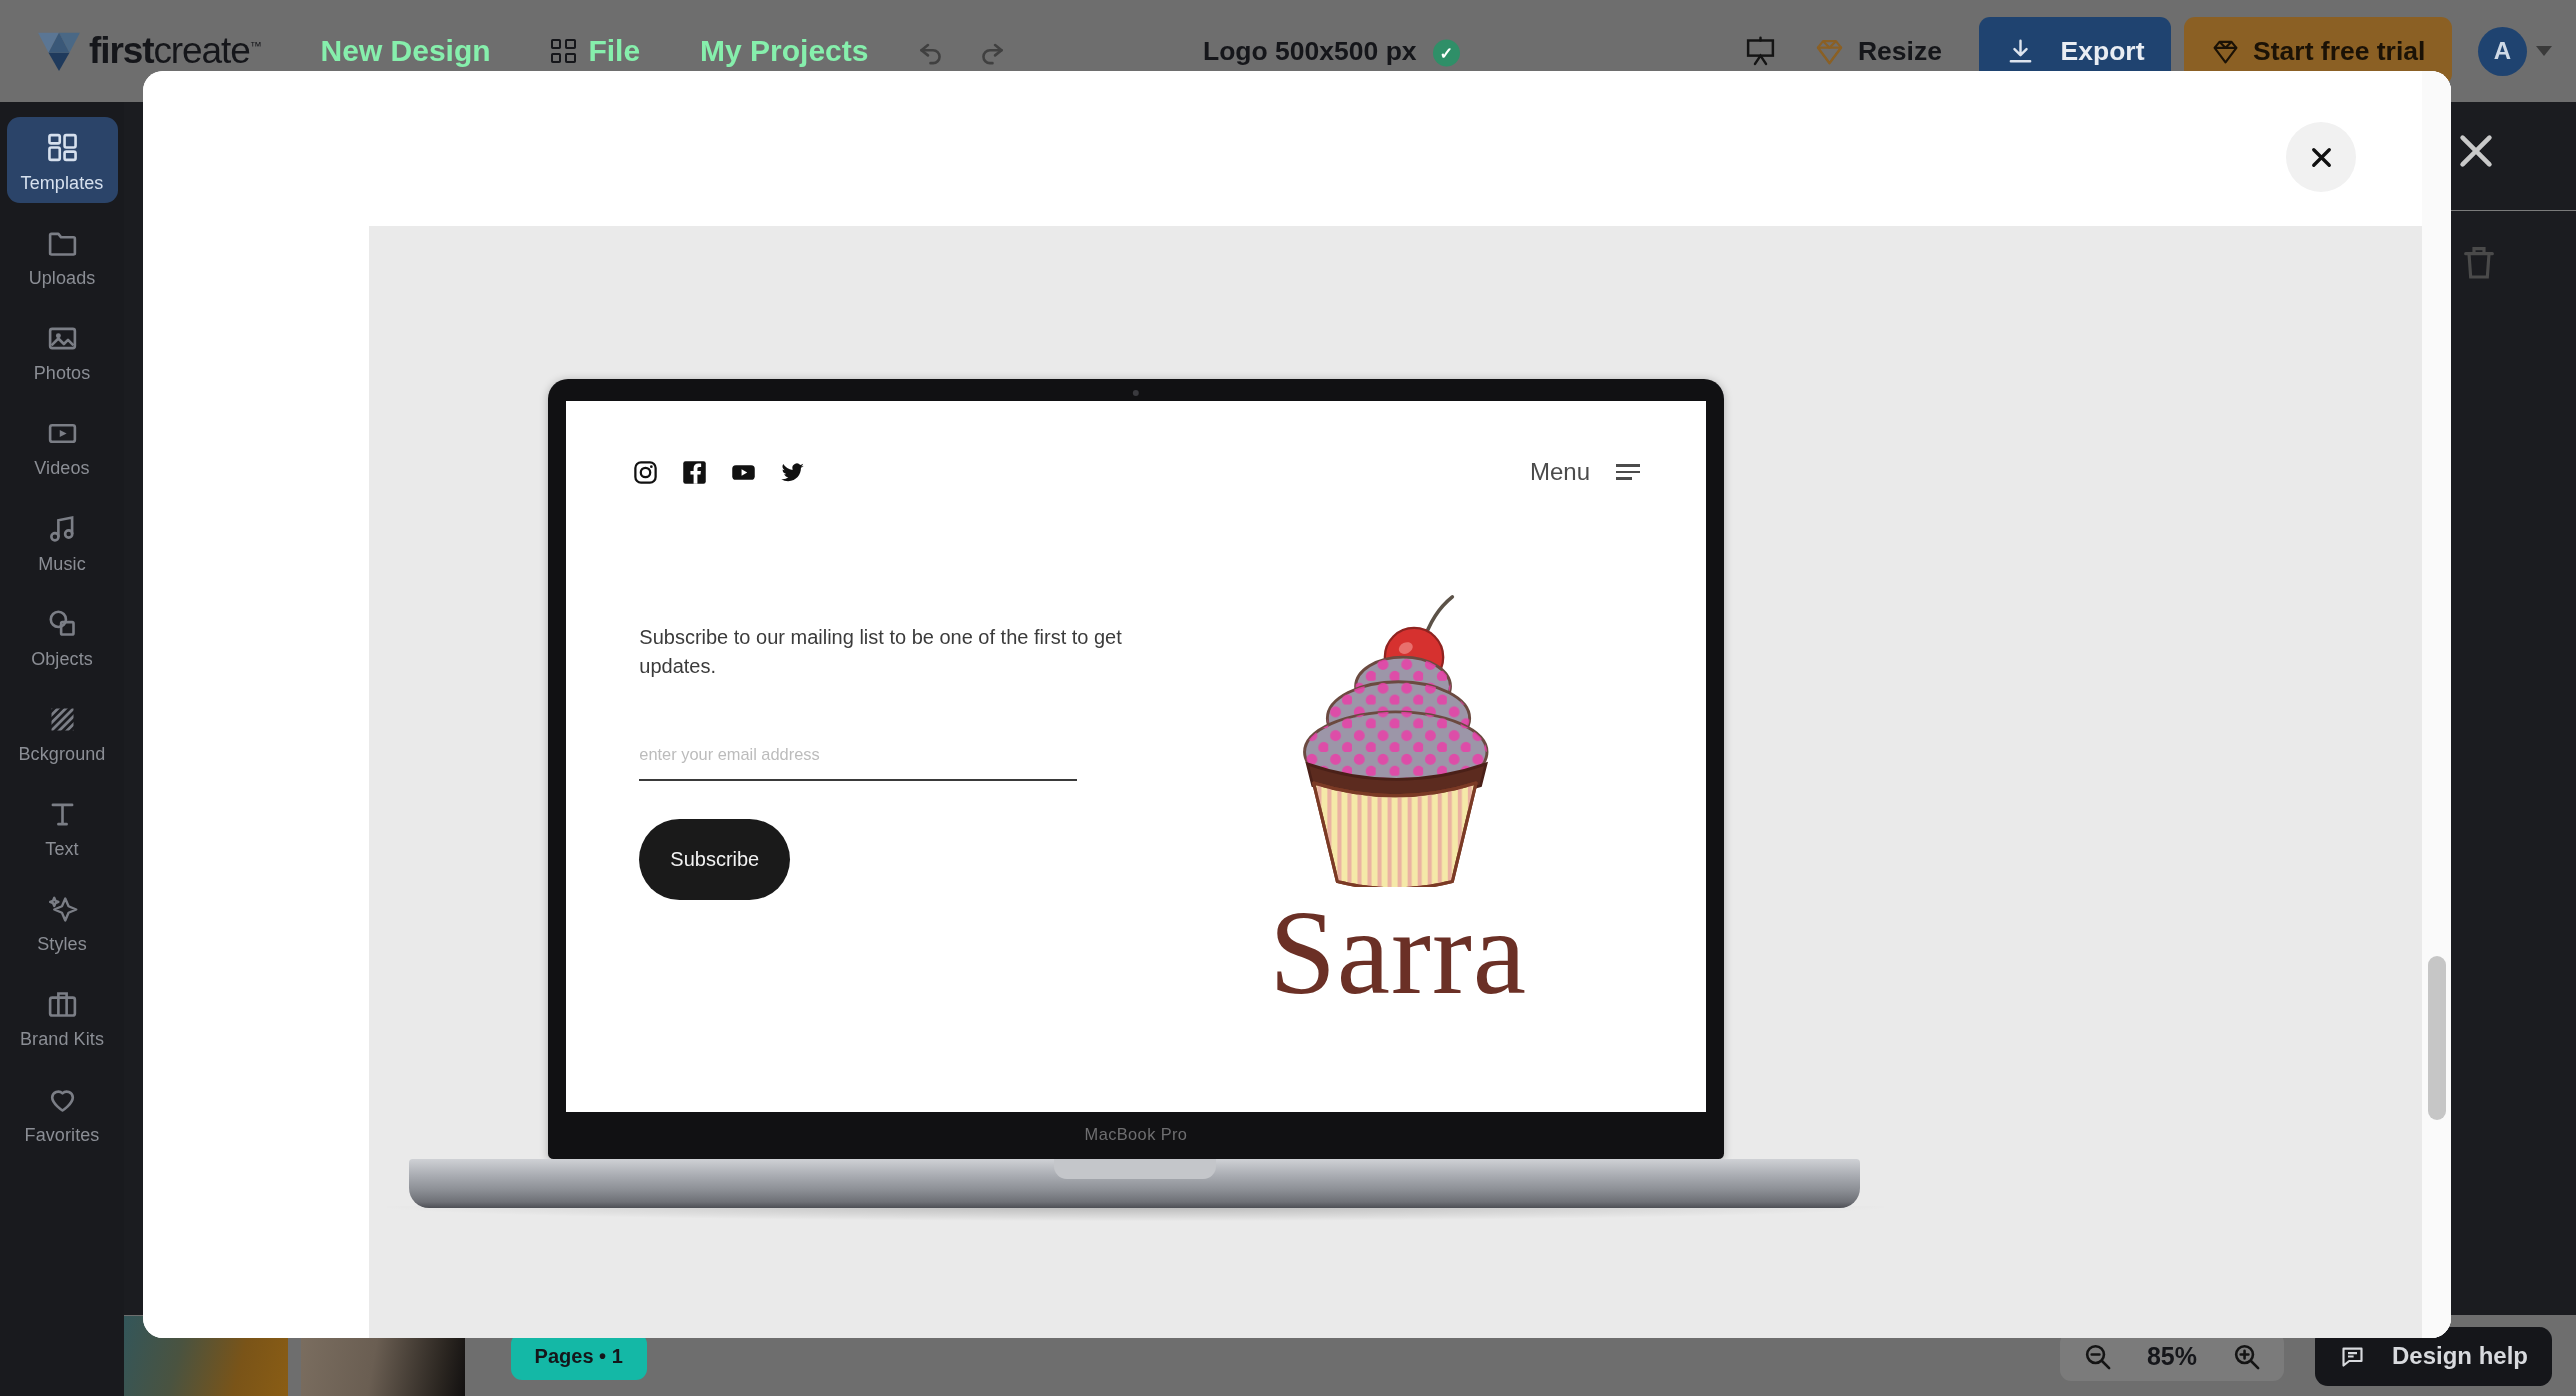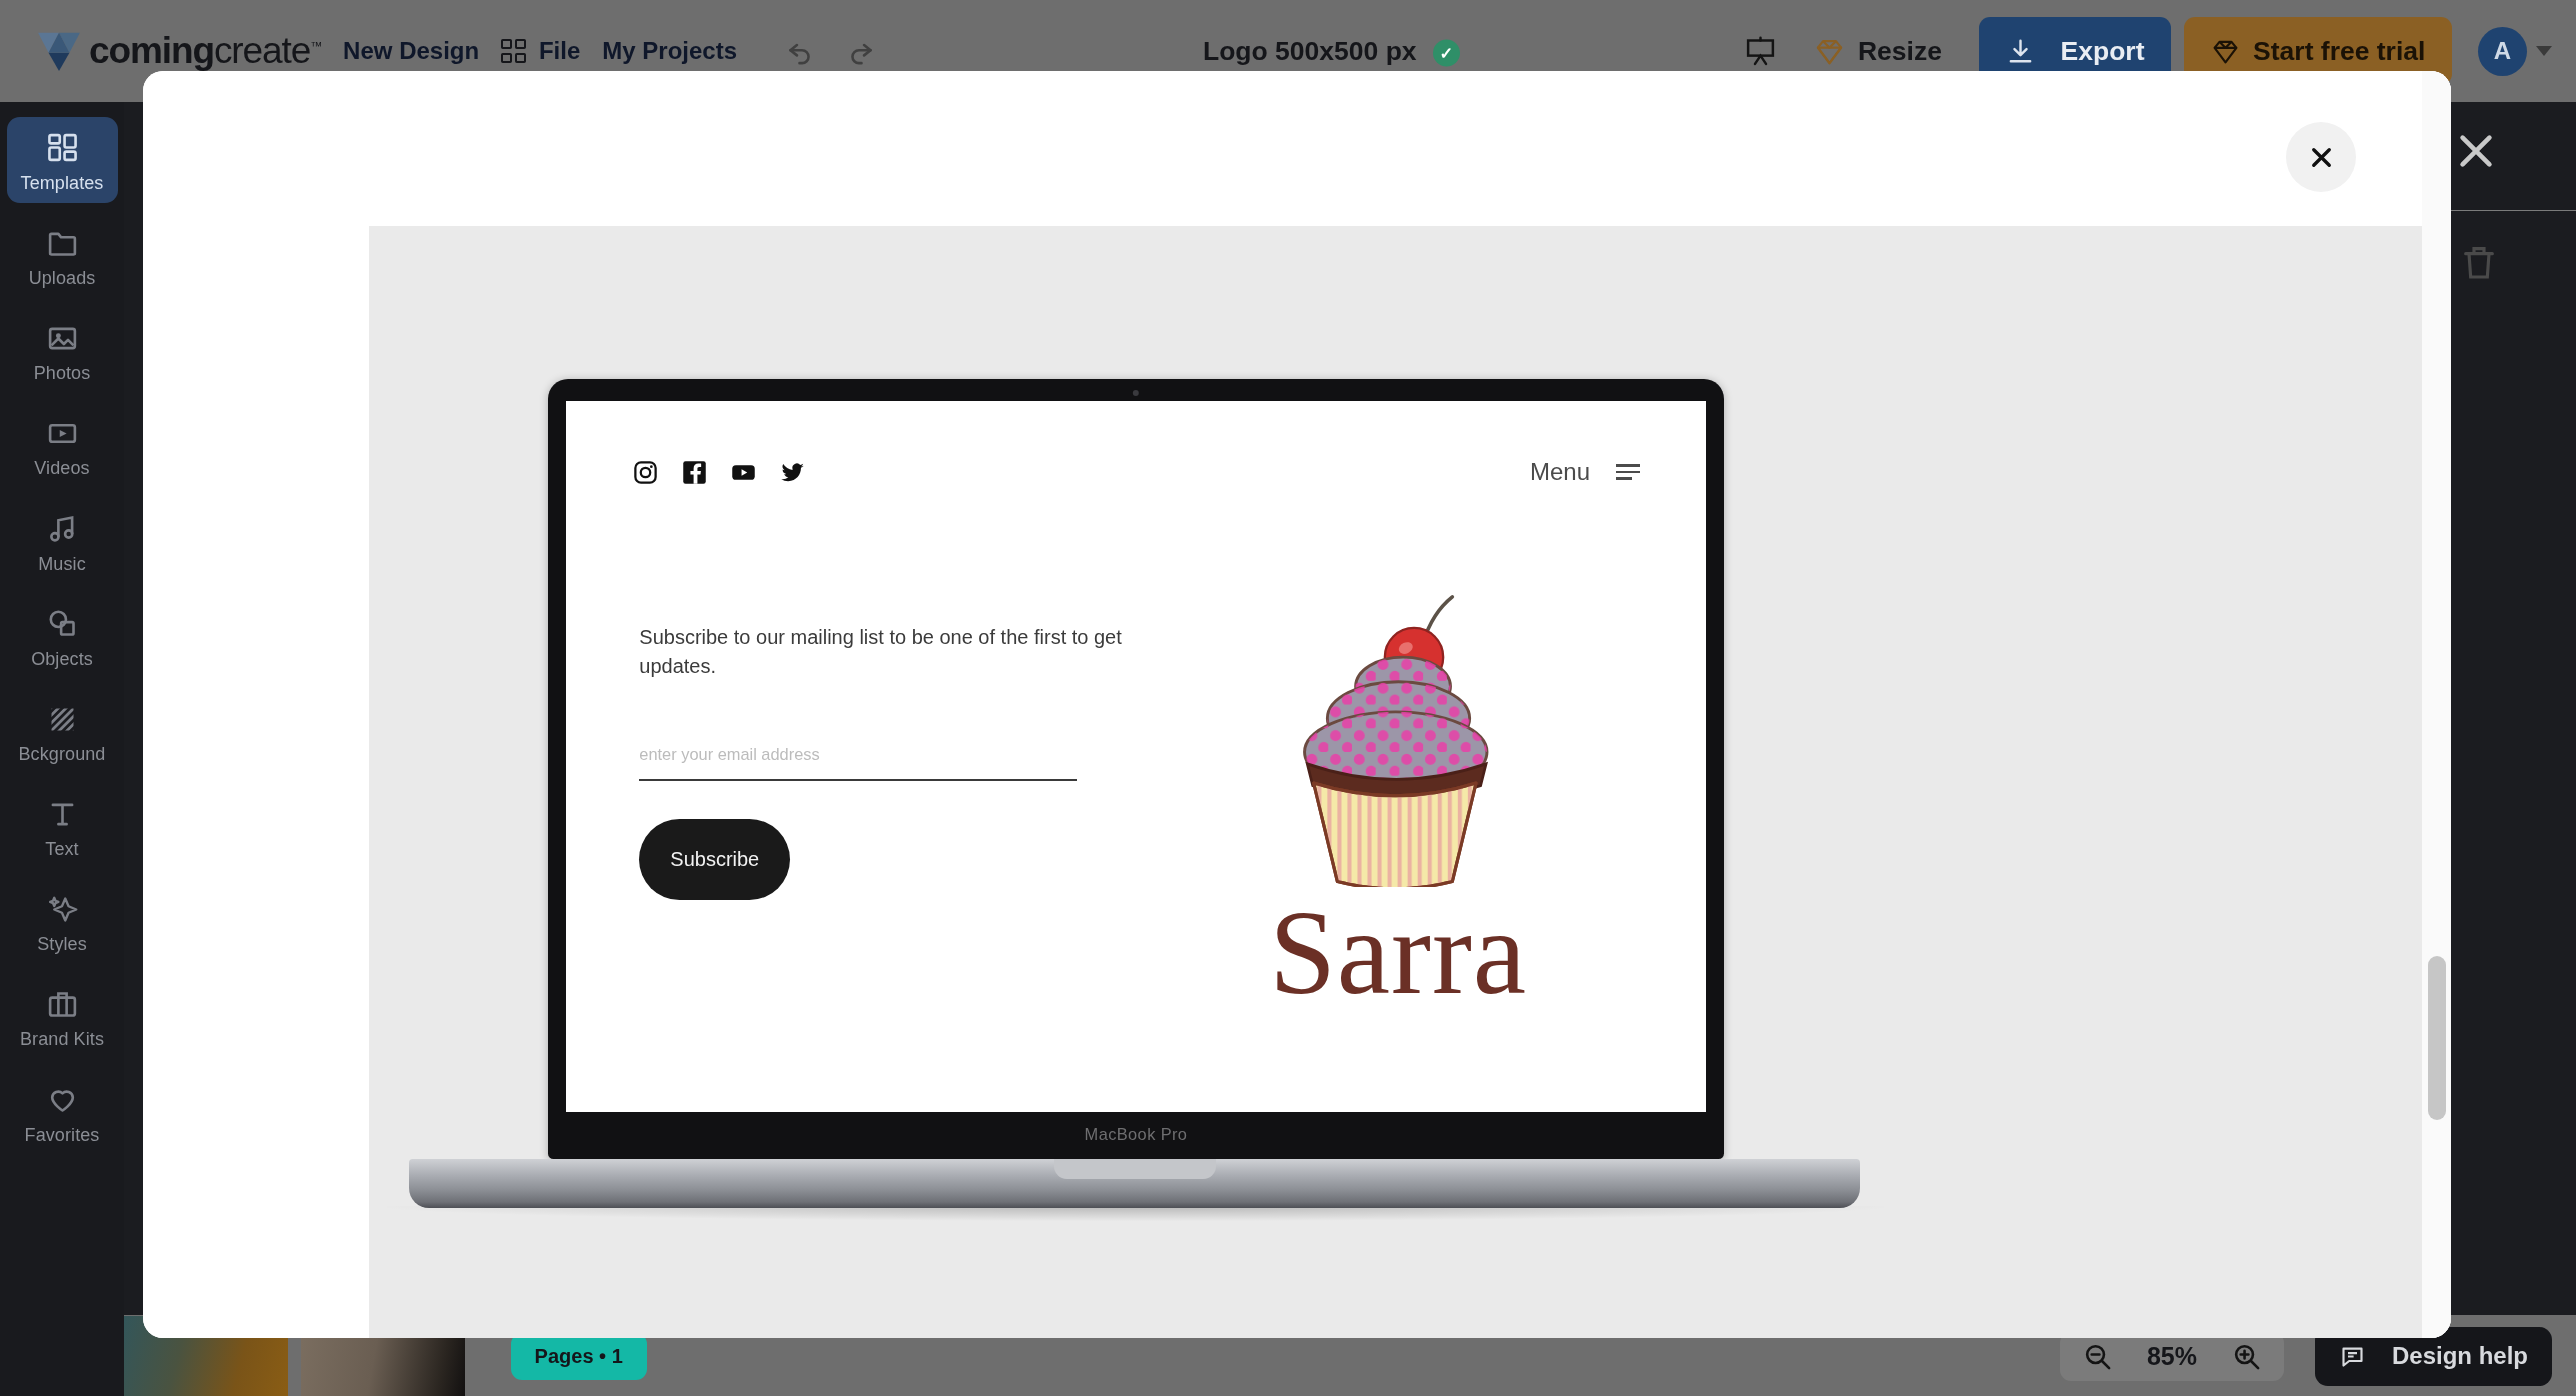--- a/index.html
+++ b/index.html
@@ -20,22 +20,22 @@
   }
   .logo-wrap { display: flex; align-items: center; margin-left: 38px; }
   .logo-mark { width: 42px; height: 40px; margin-right: 9px; }
   .logo-text {
     font-size: 37px; font-weight: 700; color: #15161a;
     letter-spacing: -1.1px; position: relative;
   }
   .logo-text .light { font-weight: 400; }
   .logo-tm { font-size: 12px; vertical-align: super; font-weight:400;}
   .nav-item {
-    font-size: 24px; color: #0f172a; font-weight: 600;
-    margin-left: 22px; display: flex; align-items: center; gap: 12.8px;
+    font-size: 30px; color: #86efac; font-weight: 600;
+    margin-left: 60px; display: flex; align-items: center; gap: 12.8px;
     white-space: nowrap; cursor: pointer;
   }
   .grid-icn { display:grid; grid-template-columns: 1fr 1fr; gap:3.7px; width:25px;height:25px;}
   .grid-icn i { border:2.7px solid #15161a; border-radius:1.8px; display:block; }
   .grid-icn i:nth-child(1){height:10px;}
   .grid-icn i:nth-child(2){height:10px;}
   .grid-icn i:nth-child(3){height:10px;}
   .grid-icn i:nth-child(4){height:10px;}
 
   .undo-redo { display:flex; gap: 31px; margin-left: 47px; }
@@ -242,21 +242,21 @@
 <div id="app">
 
   <div class="topbar">
     <div class="logo-wrap">
       <svg class="logo-mark" viewBox="0 0 46 44">
         <polygon points="0,2 23,2 11.5,24" fill="#5b7694"></polygon>
         <polygon points="23,2 46,2 34.5,24" fill="#4a6885"></polygon>
         <polygon points="11.5,24 34.5,24 23,44" fill="#1f3a5c"></polygon>
         <polygon points="11.5,24 23,2 34.5,24" fill="#3a5878"></polygon>
       </svg>
-      <div class="logo-text"><span>coming</span><span class="light">create</span><span class="logo-tm">™</span></div>
+      <div class="logo-text"><span>first</span><span class="light">create</span><span class="logo-tm">™</span></div>
     </div>
 
     <div class="nav-item">
       <span>New Design</span>
     </div>
 
     <div class="nav-item">
       <span class="grid-icn">
           <i></i>
           <i></i>

